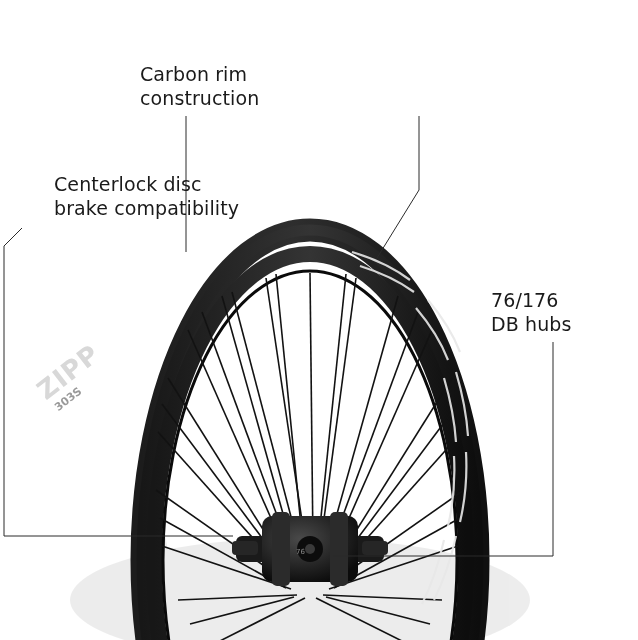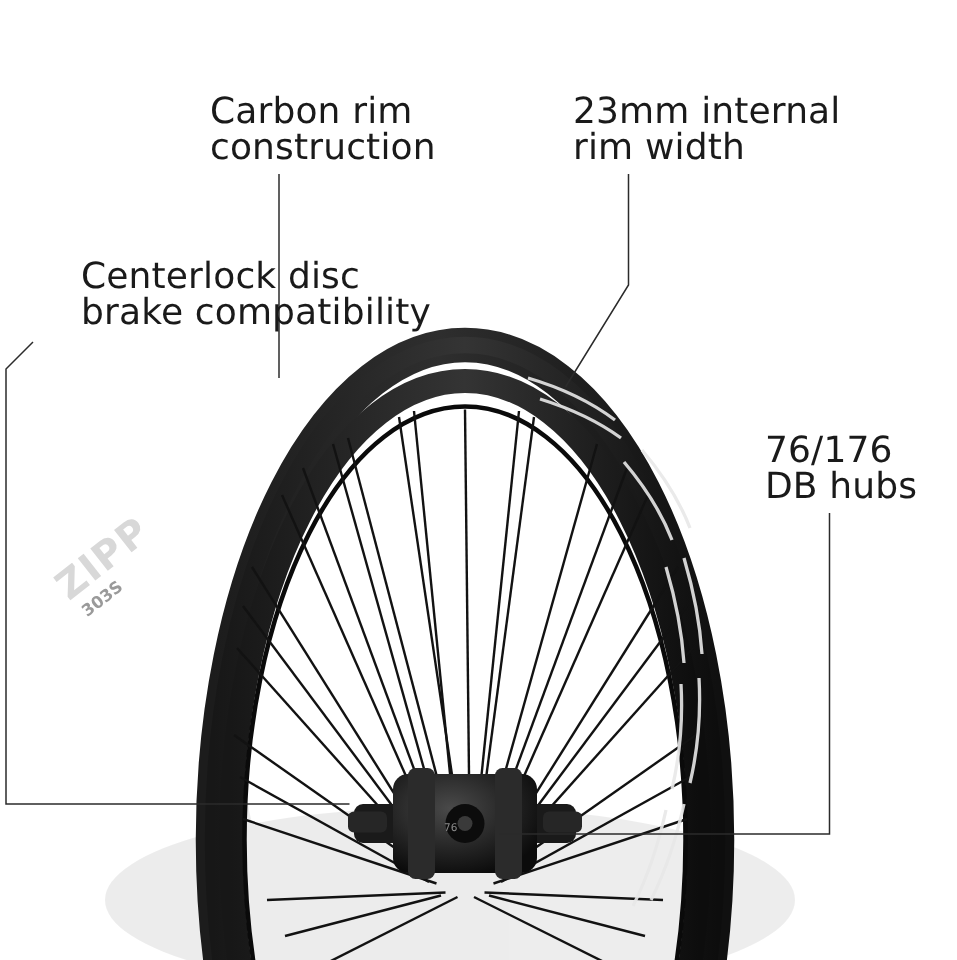--- a/index.html
+++ b/index.html
@@ -11,30 +11,30 @@
     position: relative;
     width: 638px;
     height: 640px;
     background: #ffffff;
     overflow: hidden;
     font-family: "DejaVu Sans", sans-serif;
   }
   .callout-label {
     position: absolute;
     color: #1a1a1a;
-    font-size: 24px;
+    font-size: 19px;
     line-height: 24px;
     font-family: "DejaVu Sans", sans-serif;
     white-space: pre-line;
     letter-spacing: 0.1px;
   }
   #label-carbon-rim { left: 140px; top: 62px; }
   #label-internal-width { left: 382px; top: 62px; }
   #label-centerlock { left: 16px; top: 172px; margin-left: 38px; }
-  #label-hubs { left: 510px; top: 288px; }
+  #label-hubs { left: 491px; top: 288px; }
 
   svg.overlay {
     position: absolute;
     left: 0; top: 0;
     width: 638px;
     height: 640px;
     pointer-events: none;
   }
   .leader { stroke: #2b2b2b; stroke-width: 1; fill: none; }
   .wheel-art { position: absolute; left: 0; top: 0; width: 638px; height: 640px; }
@@ -147,22 +147,20 @@
   <svg class="overlay" viewBox="0 0 638 640">
     <path class="leader" d="M186 116 L186 252"></path>
     <path class="leader" d="M419 116 L419 190 L377 258"></path>
     <path class="leader" d="M22 228 L4 246 L4 536 L233 536"></path>
     <path class="leader" d="M553 342 L553 556 L333 556"></path>
   </svg>
 
   <div class="callout-label" id="label-carbon-rim">Carbon rim
 construction</div>
 
-  <div class="callout-label" id="label-internal-width">23mm internal
-rim width</div>
 
   <div class="callout-label" id="label-centerlock">Centerlock disc
 brake compatibility</div>
 
   <div class="callout-label" id="label-hubs">76/176
 DB hubs</div>
 
 </div>
 
 </body></html>

